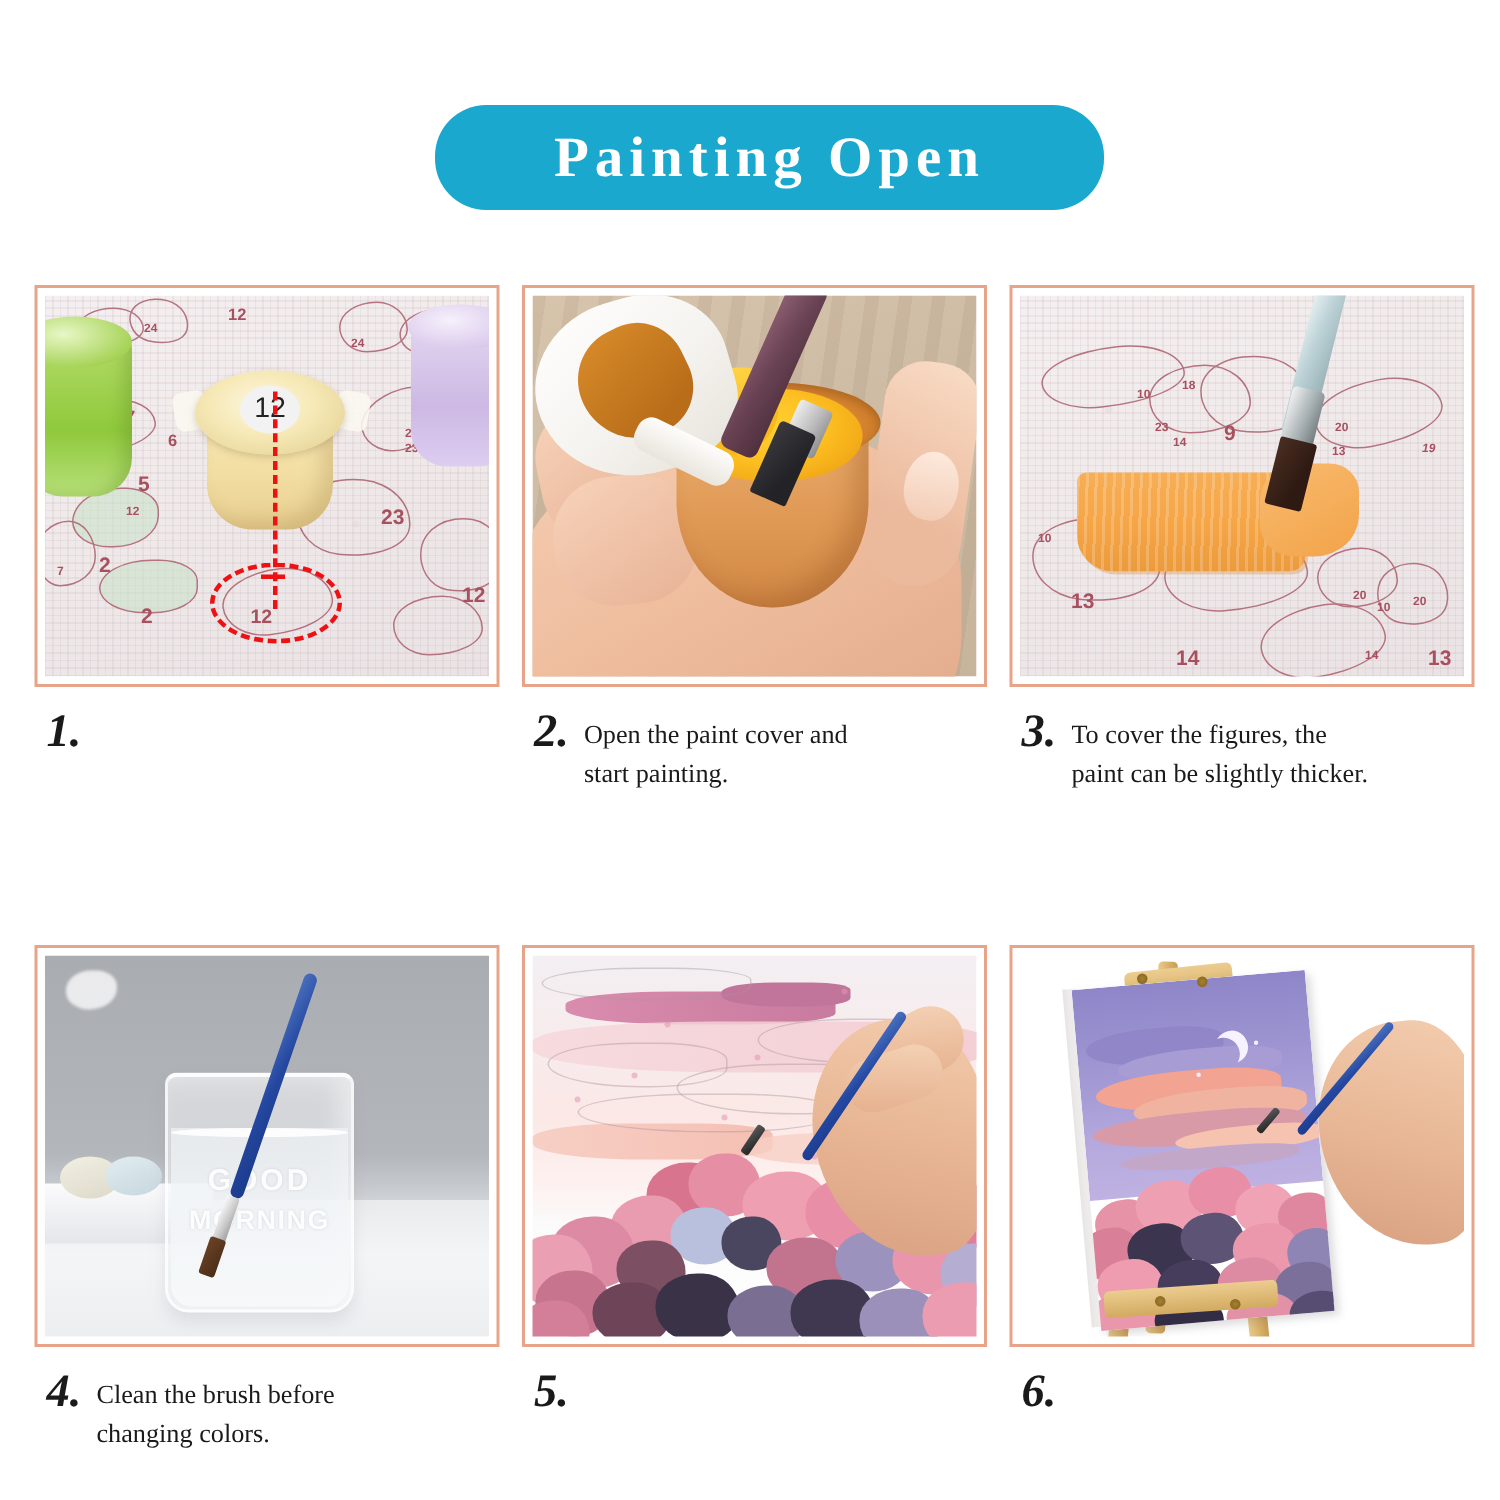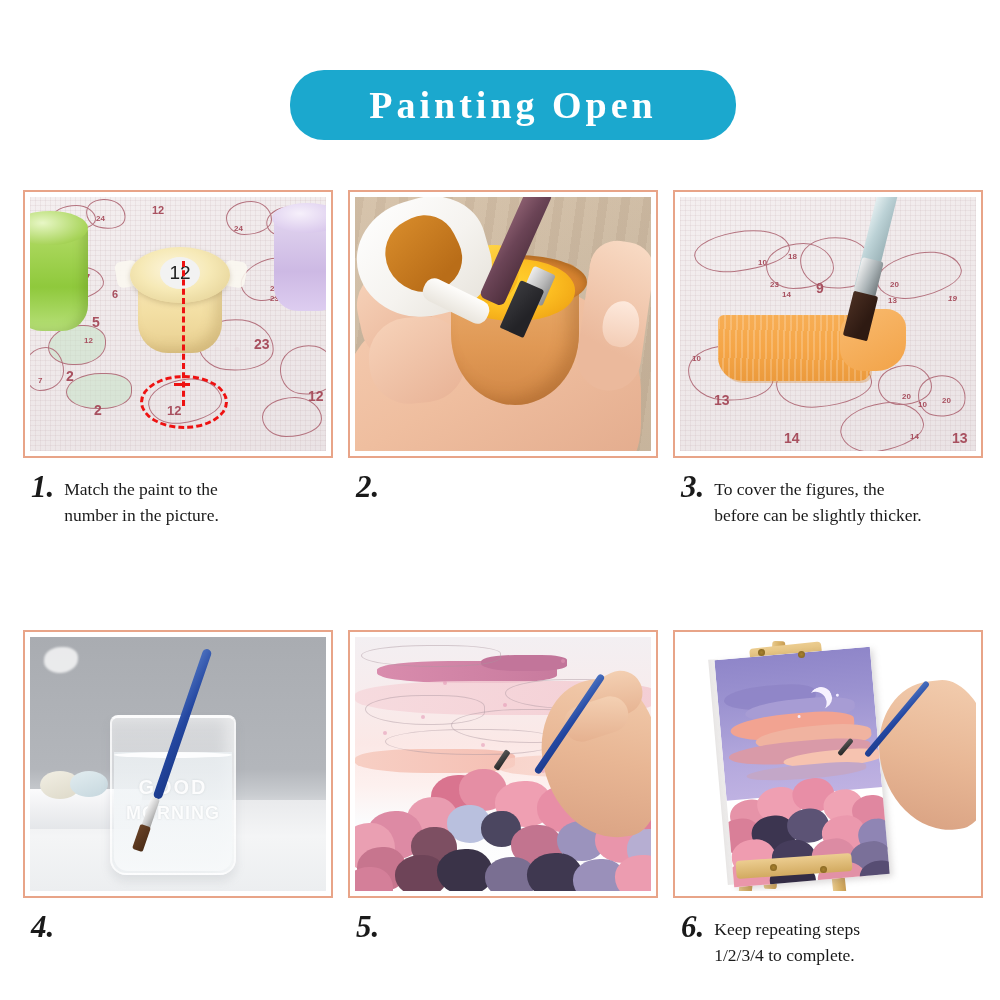--- a/index.html
+++ b/index.html
@@ -630,22 +630,20 @@
           </div>
 
           <div class="dash-line"></div>
           <div class="dash-cross"></div>
           <div class="dash-ellipse"></div>
           <div class="ellipse-num">12</div>
         </div>
       </div>
       <div class="caption">
         <div class="step-num">1.</div>
-        <div class="caption-text">Match the paint to the
-number in the picture.</div>
       </div>
     </div>
 
     <div class="step">
       <div class="photo-frame">
         <div class="photo">
           <div class="p2-bg"></div>
           <div class="p2-wood"></div>
           <div class="p2-stick"></div>
 
@@ -666,20 +664,22 @@
           </div>
           <div class="p2-lid-arm"></div>
 
           <div class="p2-brush-handle"></div>
           <div class="p2-ferrule"></div>
           <div class="p2-bristles"></div>
         </div>
       </div>
       <div class="caption">
         <div class="step-num">2.</div>
+        <div class="caption-text">Open the paint cover and
+start painting.</div>
       </div>
     </div>
 
     <div class="step">
       <div class="photo-frame">
         <div class="photo">
           <div class="canvas-bg"></div>
 
           <div class="blob" style="left:14px;top:34px;width:96px;height:40px;transform:rotate(-6deg);"></div>
           <div class="blob" style="left:86px;top:46px;width:68px;height:46px;"></div>
@@ -712,21 +712,21 @@
           <div class="p3-stroke"></div>
           <div class="p3-stroke2"></div>
           <div class="p3-brush-handle"></div>
           <div class="p3-ferrule"></div>
           <div class="p3-bristles"></div>
         </div>
       </div>
       <div class="caption">
         <div class="step-num">3.</div>
         <div class="caption-text">To cover the figures, the
-before can be slightly thicker.</div>
+paint can be slightly thicker.</div>
       </div>
     </div>
 
     <div class="step">
       <div class="photo-frame">
         <div class="photo">
           <div class="p4-bg"></div>
           <div class="p4-table"></div>
           <div class="p4-flower"></div>
           <div class="p4-tray"></div>
@@ -742,20 +742,22 @@
             </div>
           </div>
 
           <div class="p4-brush-handle"></div>
           <div class="p4-ferrule"></div>
           <div class="p4-bristles"></div>
         </div>
       </div>
       <div class="caption">
         <div class="step-num">4.</div>
+        <div class="caption-text"> Clean the brush before
+changing colors.</div>
       </div>
     </div>
 
     <div class="step">
       <div class="photo-frame">
         <div class="photo">
           <div class="p5-sky"></div>
 
           <div class="p5-band" style="left:22px;top:24px;width:180px;height:22px;background:linear-gradient(90deg,#d98cad,#c87b9e);"></div>
           <div class="p5-band" style="left:126px;top:18px;width:86px;height:16px;background:#c2759a;"></div>
@@ -871,19 +873,17 @@
           <div class="p6-screw" style="left:140px;bottom:18px;"></div>
 
           <div class="p6-hand"></div>
           <div class="p6-finger" style="right:12px;top:40px;"></div>
           <div class="p6-brush"></div>
           <div class="p6-brush-tip"></div>
         </div>
       </div>
       <div class="caption">
         <div class="step-num">6.</div>
-        <div class="caption-text">Keep repeating steps
-1/2/3/4 to complete.</div>
       </div>
     </div>
 
   </div>
 </div>
 
 </body></html>

